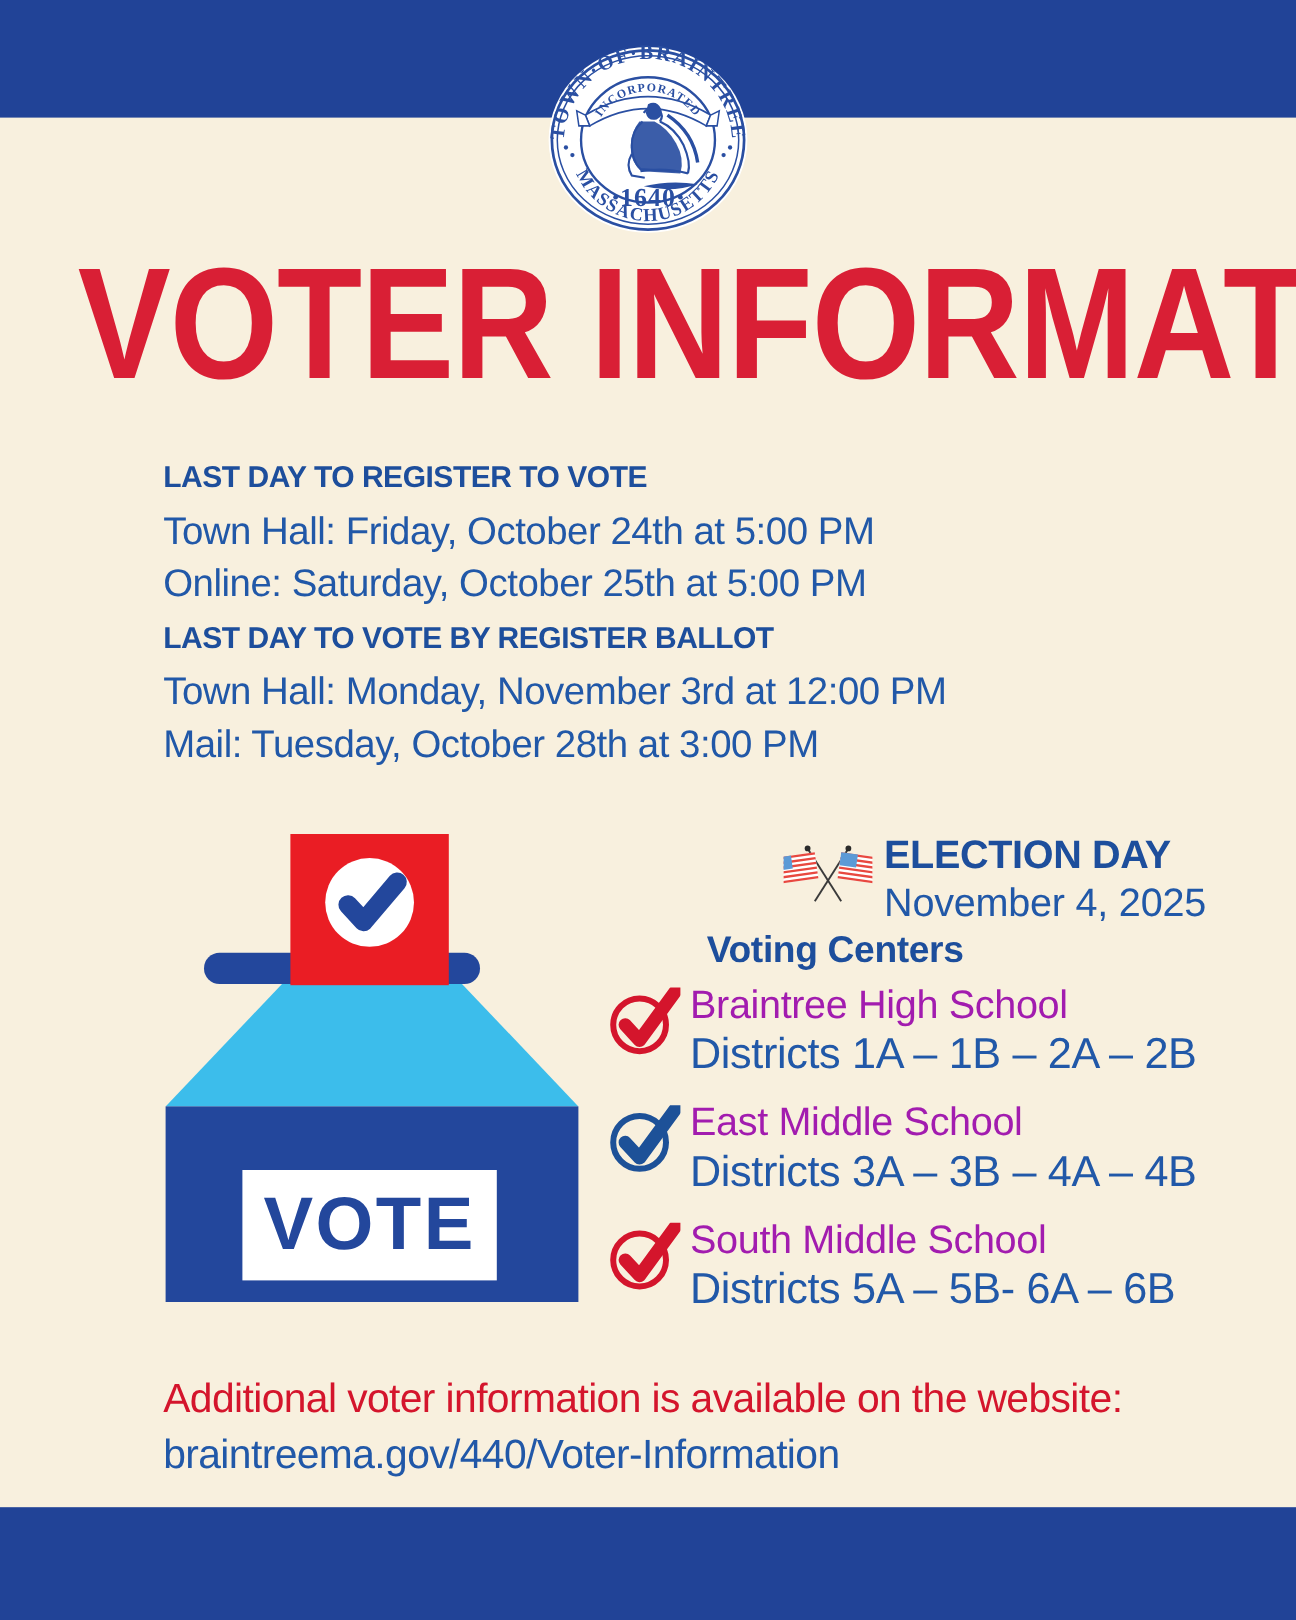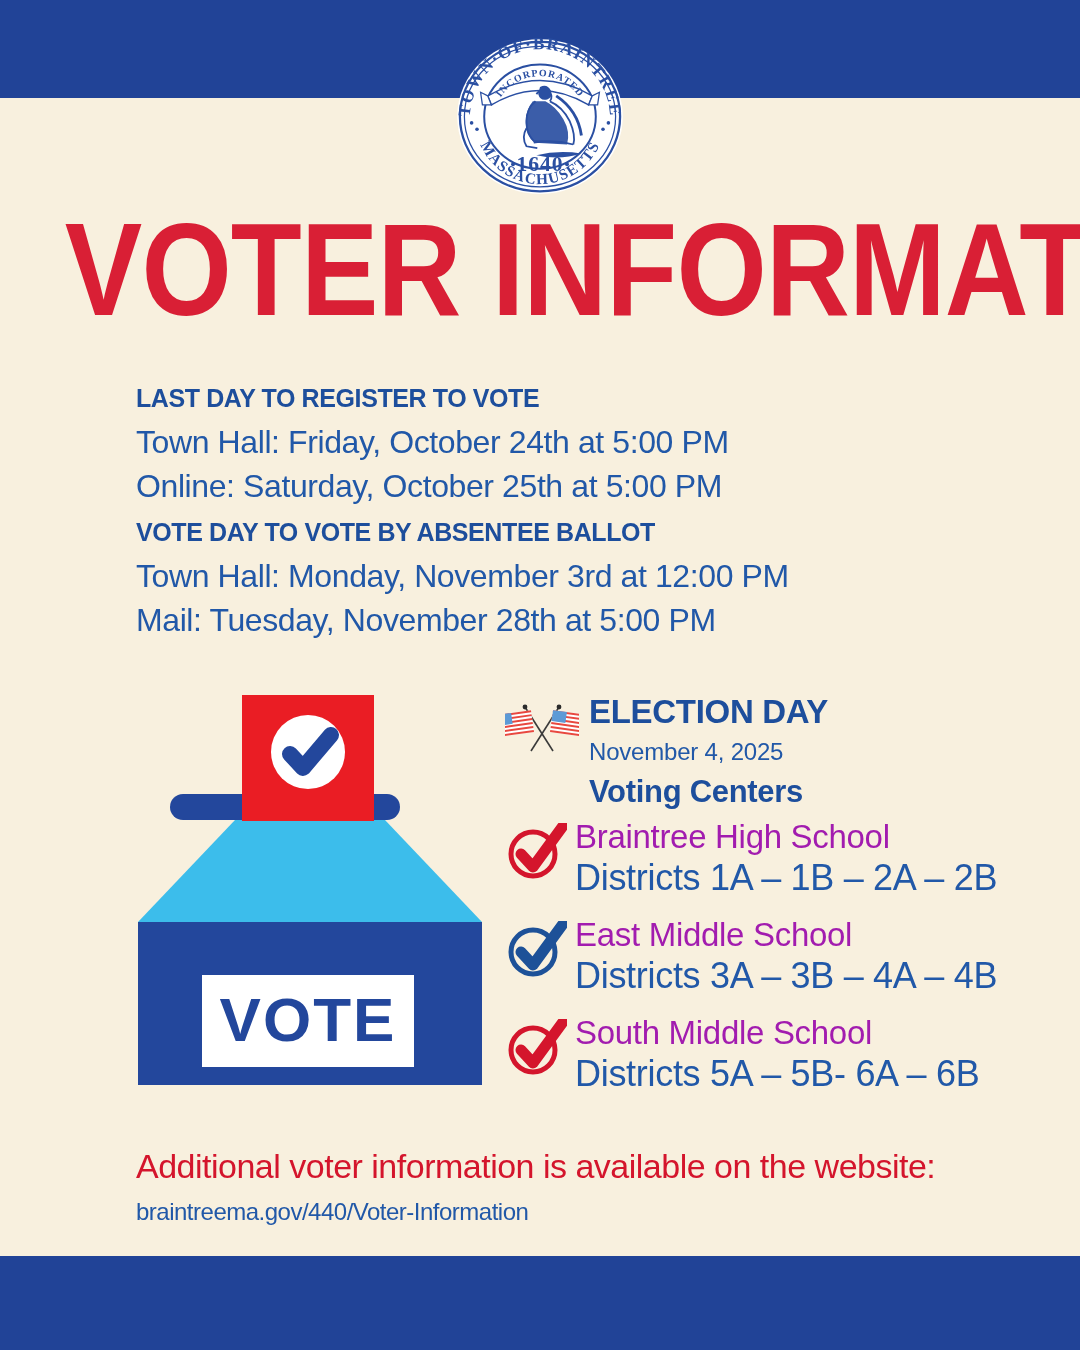--- a/index.html
+++ b/index.html
@@ -104,40 +104,41 @@
     position: absolute;
     left: 505px;
     top: 693px;
     width: 500px;
   }
 
   .eday-row {
     position: relative;
     display: flex;
     align-items: flex-start;
+    justify-content: flex-end;
   }
   .flags-icon {
     width: 74px;
     height: 56px;
     flex: 0 0 74px;
     margin-top: 6px;
   }
   .flags-icon svg { display: block; width: 74px; height: 56px; }
 
   .eday-text { padding-left: 10px; }
   .eday-title {
     font-weight: 700;
     font-size: 33px;
     line-height: 38px;
     letter-spacing: -0.3px;
     color: #1d4e9c;
   }
   .eday-date {
     font-weight: 400;
-    font-size: 24px;
+    font-size: 33px;
     line-height: 42px;
     letter-spacing: -0.2px;
     color: #2158a8;
   }
 
   .vc-title {
     margin-top: 0;
     margin-left: 84px;
     font-weight: 700;
     font-size: 31px;
@@ -185,21 +186,21 @@
     width: 900px;
   }
   .footer-line1 {
     font-size: 34px;
     line-height: 46px;
     letter-spacing: -0.5px;
     color: #d4152c;
     font-weight: 400;
   }
   .footer-line2 {
-    font-size: 24px;
+    font-size: 34px;
     line-height: 46px;
     letter-spacing: -0.5px;
     color: #2158a8;
     font-weight: 400;
   }
 </style>
 </head>
 <body>
 
 <div id="poster">
@@ -257,23 +258,23 @@
 
   <div class="title">VOTER INFORMATION</div>
 
   <div class="info info-register">
     <div class="info-head">LAST DAY TO REGISTER TO VOTE</div>
     <div class="info-line">Town Hall: Friday, October 24th at 5:00 PM</div>
     <div class="info-line">Online: Saturday, October 25th at 5:00 PM</div>
   </div>
 
   <div class="info info-absentee">
-    <div class="info-head">VOTE DAY TO VOTE BY ABSENTEE BALLOT</div>
+    <div class="info-head">LAST DAY TO VOTE BY REGISTER BALLOT</div>
     <div class="info-line">Town Hall: Monday, November 3rd at 12:00 PM</div>
-    <div class="info-line">Mail: Tuesday, November 28th at 5:00 PM</div>
+    <div class="info-line">Mail: Tuesday, October 28th at 3:00 PM</div>
   </div>
 
   <div class="ballot">
     <svg viewBox="0 0 380 400" xmlns="http://www.w3.org/2000/svg">
 
       <polygon points="115,130 265,130 362,232 18,232" fill="#3cbdeb"></polygon>
 
       <rect x="50" y="104" width="230" height="26" rx="13" fill="#23479c"></rect>
 
       <rect x="122" y="5" width="132" height="126" fill="#ea1d24"></rect>

